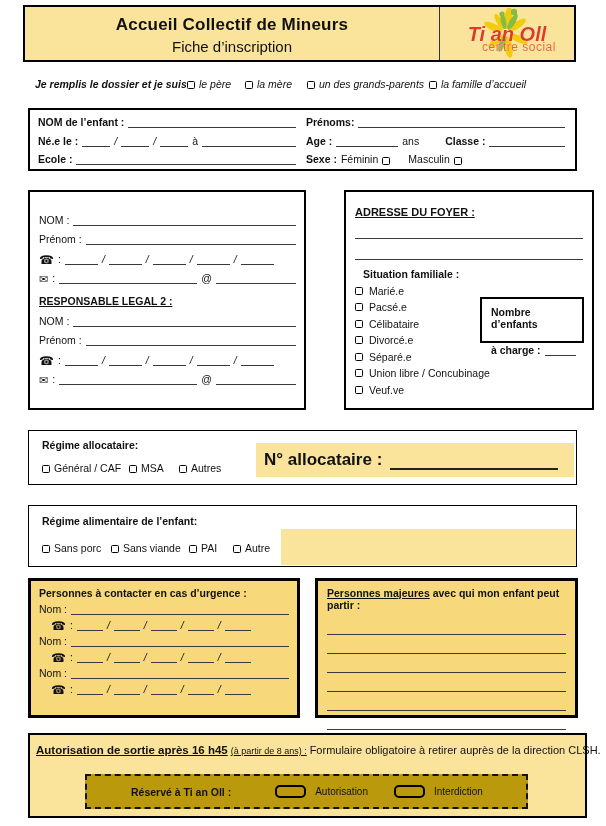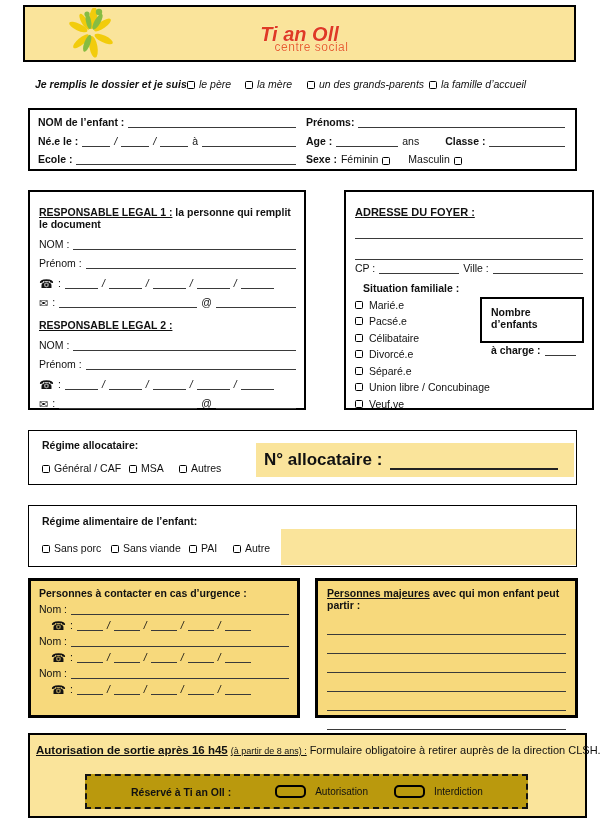--- a/index.html
+++ b/index.html
@@ -149,20 +149,24 @@
   }
   .rcb1 { margin-left:44px; } .rcb2 { margin-left:26px; }
   .rcb-label { margin-left:9px; font-size:10px; }
 </style>
 </head>
 <body>
 
 <div class="page">
 
   <div class="header-box">
+    <div class="header-titles">
+      <div class="header-title1">Accueil Collectif de Mineurs</div>
+      <div class="header-title2">Fiche d’inscription</div>
+    </div>
     <div class="header-logo">
       <svg class="logo-burst" width="106" height="51" viewBox="0 0 106 51">
         <g transform="translate(52,25)">
           <g fill="#F2CC0C">
             <ellipse cx="0" cy="-15" rx="4" ry="11" transform="rotate(8)"></ellipse>
             <ellipse cx="0" cy="-14" rx="3.5" ry="10" transform="rotate(55)"></ellipse>
             <ellipse cx="0" cy="-14" rx="3.5" ry="10" transform="rotate(115)"></ellipse>
             <ellipse cx="0" cy="-14" rx="4" ry="11" transform="rotate(170)"></ellipse>
             <ellipse cx="0" cy="-13" rx="3.5" ry="10" transform="rotate(-130)"></ellipse>
             <ellipse cx="0" cy="-14" rx="3.5" ry="10" transform="rotate(-65)"></ellipse>
@@ -231,24 +235,20 @@
           <span class="cb"></span>
           <span style="width:6px"></span>
           <span>Masculin</span>
           <span class="cb"></span>
         </div>
       </div>
     </div>
   </div>
 
   <div class="legal-box">
-    <div>
-      <span class="b u">RESPONSABLE LEGAL 1 :</span>
-      <span class="b">la personne qui remplit le document</span>
-    </div>
     <div class="rowf">
       <span>NOM :</span>
       <span class="fl"></span>
     </div>
     <div class="rowf">
       <span>Prénom :</span>
       <span class="fl"></span>
     </div>
     <div class="rowf">
       <span class="picon">☎</span>
@@ -300,26 +300,20 @@
       <span class="fl"></span>
       <span>@</span>
       <span class="flw" style="width:80px"></span>
     </div>
   </div>
 
   <div class="adresse-box">
     <div class="b u" style="font-size:11px">ADRESSE DU FOYER :</div>
     <div class="adr-line"></div>
     <div class="adr-line"></div>
-    <div class="rowf adr-cp">
-      <span>CP :</span>
-      <span class="flw" style="width:80px"></span>
-      <span>Ville :</span>
-      <span class="fl"></span>
-    </div>
     <div class="sit-label">Situation familiale :</div>
     <div class="sit-item">
         <span class="cb"></span>
         <span>Marié.e</span>
       </div>
     <div class="sit-item">
         <span class="cb"></span>
         <span>Pacsé.e</span>
       </div>
     <div class="sit-item">

